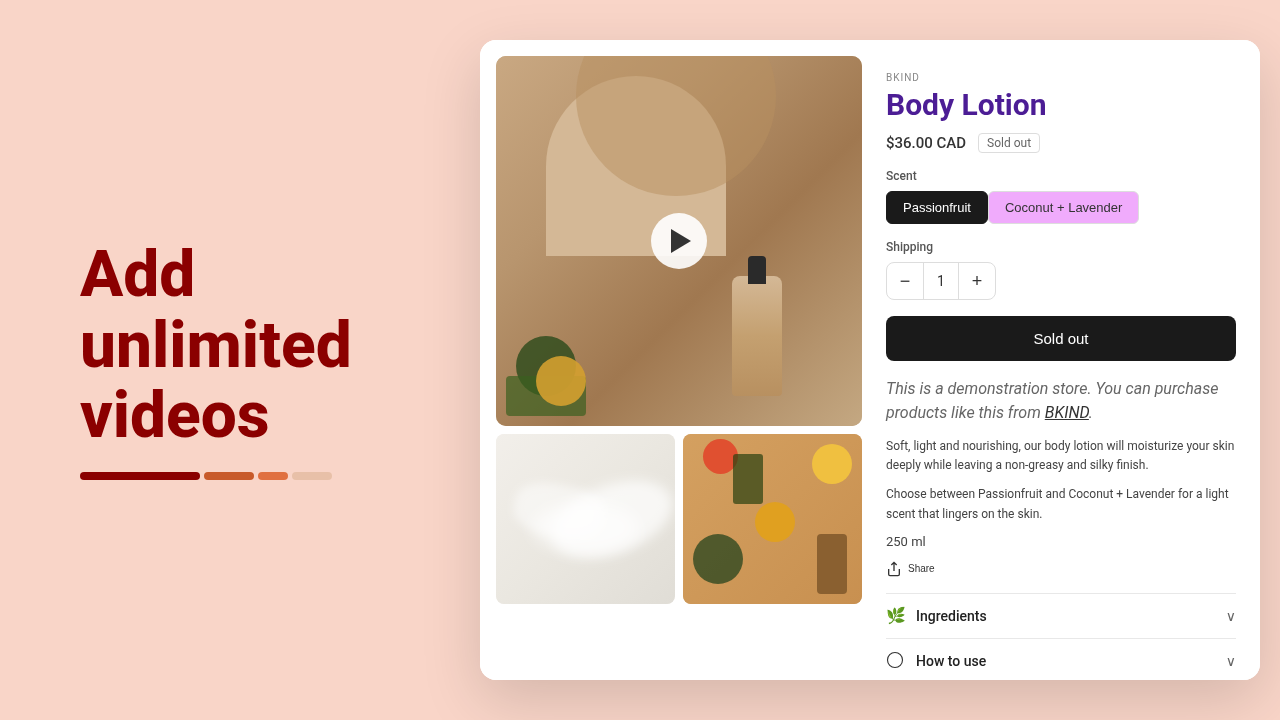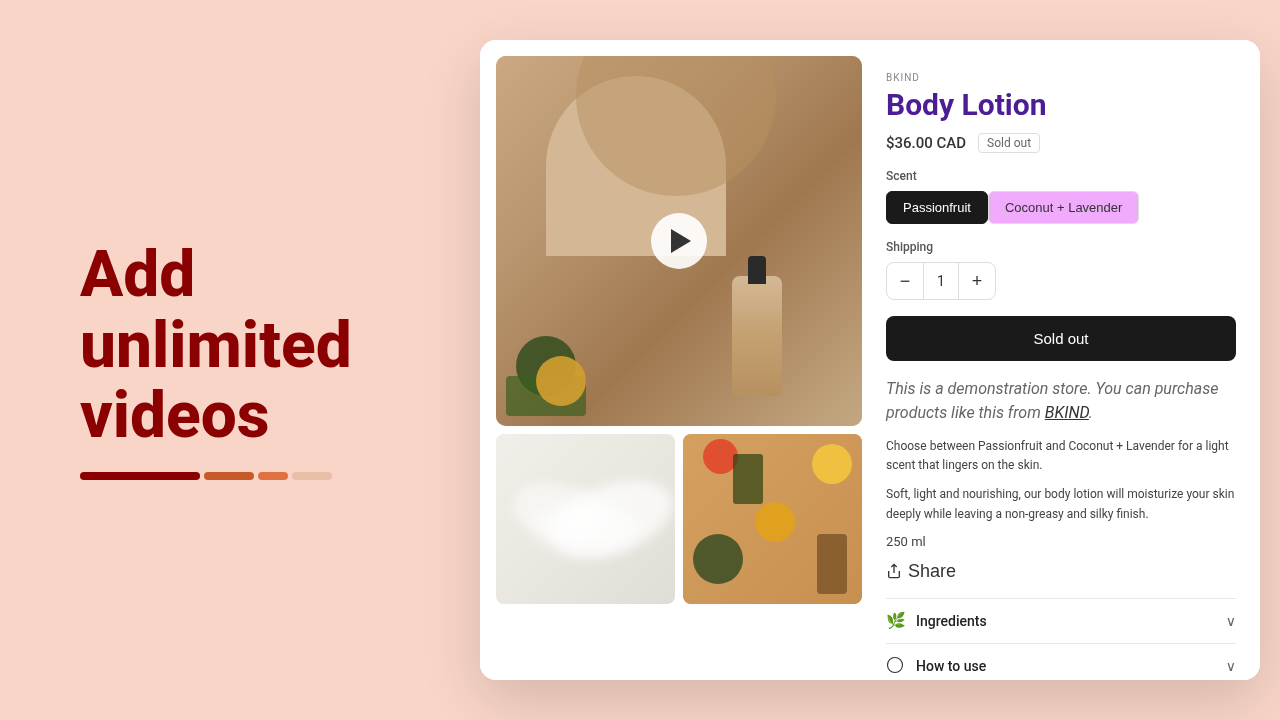--- a/index.html
+++ b/index.html
@@ -327,21 +327,21 @@
     .volume-text {
       font-size: 13px;
       color: #444;
       margin-bottom: 12px;
     }
 
     .share-btn {
       display: flex;
       align-items: center;
       gap: 6px;
-      font-size: 18px;
+      font-size: 10px;
       color: #333;
       cursor: pointer;
       margin-bottom: 16px;
       background: none;
       border: none;
     }
 
     .accordion-item {
       border-top: 1px solid #e8e8e8;
       padding: 12px 0;
@@ -458,22 +458,22 @@
         <button class="qty-btn">+</button>
       </div>
     </div>
 
     <button class="sold-out-btn">Sold out</button>
 
     <p class="demo-text">
       <span>This is a demonstration store. You can purchase products like this from </span><a href="#">BKIND</a>.
     </p>
 
+    <p class="description-text">Soft, light and nourishing, our body lotion will moisturize your skin deeply while leaving a non-greasy and silky finish.</p>
     <p class="description-text">Choose between Passionfruit and Coconut + Lavender for a light scent that lingers on the skin.</p>
-    <p class="description-text">Soft, light and nourishing, our body lotion will moisturize your skin deeply while leaving a non-greasy and silky finish.</p>
 
     <p class="volume-text">250 ml</p>
 
     <button class="share-btn">
       <svg width="16" height="16" viewBox="0 0 24 24" fill="none" stroke="currentColor" stroke-width="2">
         <path d="M4 12v8a2 2 0 002 2h12a2 2 0 002-2v-8M16 6l-4-4-4 4M12 2v13"></path>
       </svg>
       <span>Share</span>
     </button>
 

